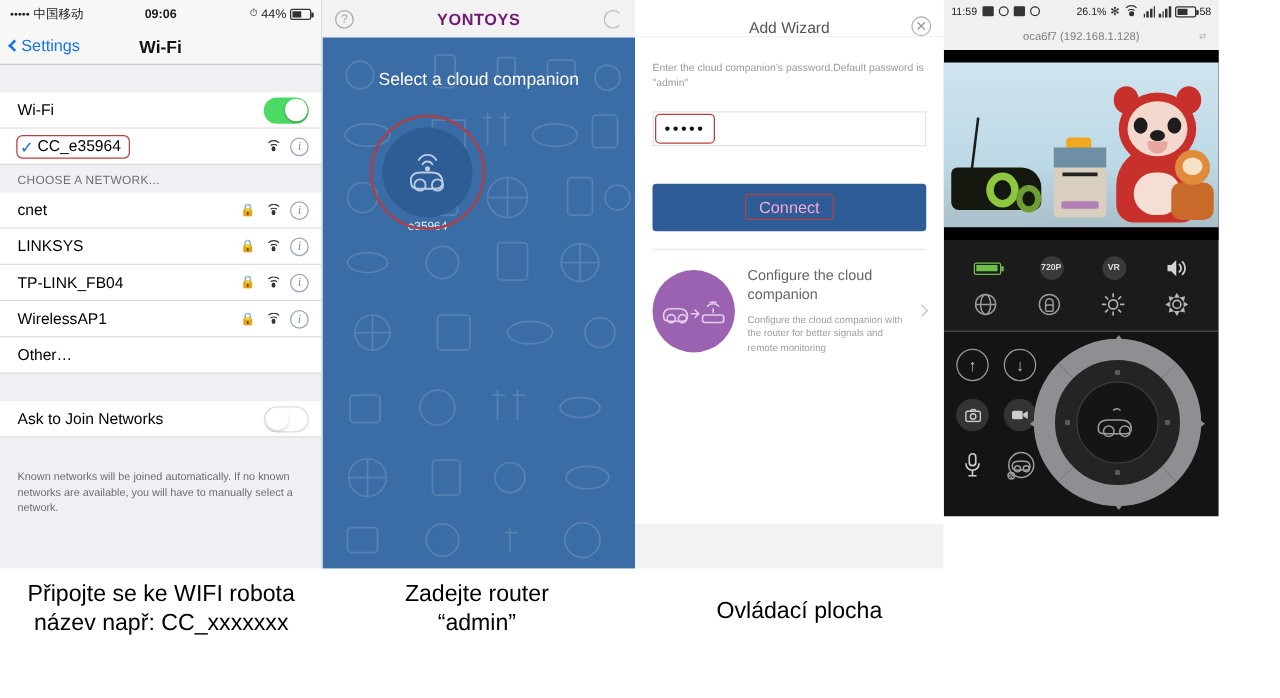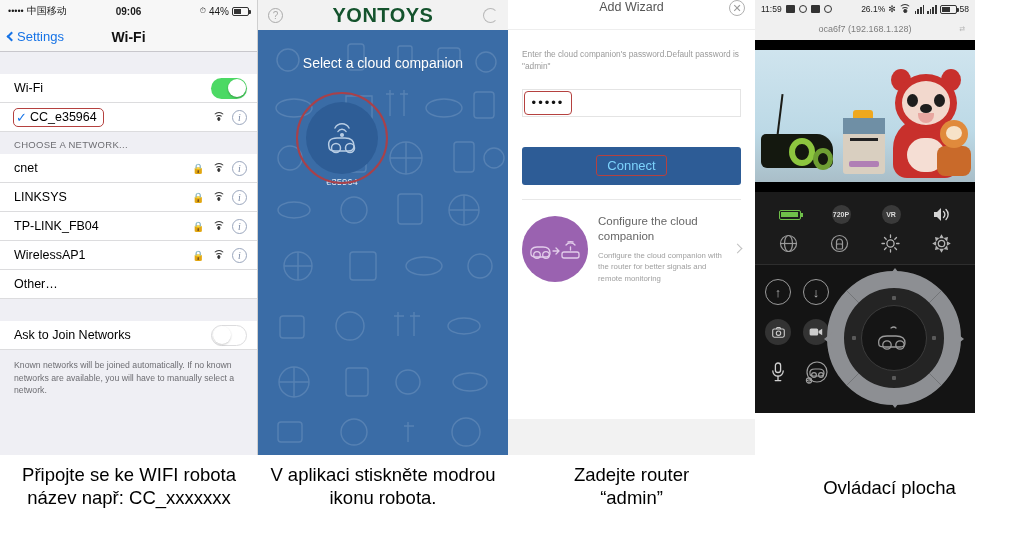--- a/index.html
+++ b/index.html
@@ -53,45 +53,45 @@
   .ios-toggle.off .knob { right: auto; left: 0.5px; top: 0.5px; box-shadow: 0 1px 2px rgba(0,0,0,.2); }
   .chk { color: #1673e6; font-size: 13px; width: 14px; display: inline-block; }
   .hl-box { outline: 1.6px solid #b5413f; outline-offset: 0px; border-radius: 4px; padding: 1px 6px 1px 2px; display: inline-flex; align-items: center; }
   .lock { font-size: 10px; color: #111; }
   .wifi-ico { display: inline-block; width: 13px; height: 10px; position: relative; }
   .wifi-ico i { position: absolute; border: 1.4px solid #333; border-bottom-color: transparent; border-left-color: transparent; border-right-color: transparent; border-radius: 50%; left: 50%; transform: translateX(-50%); }
   .wifi-ico i:nth-child(1) { width: 13px; height: 13px; top: 0; }
   .wifi-ico i:nth-child(2) { width: 8px; height: 8px; top: 2.5px; }
   .wifi-ico i:nth-child(3) { width: 3.4px; height: 3.4px; top: 5.4px; border-color: #333; border-radius: 50%; background: #333; }
   .info-i { width: 15px; height: 15px; border-radius: 50%; border: 1.3px solid #9aa6bd; color: #7b8aa5; font-size: 10px; font-style: italic; display: flex; align-items: center; justify-content: center; font-family: "Liberation Serif", serif; }
-  .foot-note { font-size: 8.7px; color: #6d6d72; line-height: 1.45; padding: 9px 14px 0; }
+  .foot-note { font-size: 8.7px; color: #6d6d72; line-height: 1.45; padding: 25px 14px 0; }
 
   
   .yt-bar { height: 30px; background: #f2f2f2; display: flex; align-items: center; justify-content: space-between; padding: 0 10px; }
-  .yt-logo { font-size: 20px; font-weight: bold; color: #14532d; letter-spacing: .5px; font-family: "Liberation Sans", sans-serif; }
+  .yt-logo { font-size: 13px; font-weight: bold; color: #701a75; letter-spacing: .5px; font-family: "Liberation Sans", sans-serif; }
   .circ-ico { width: 15px; height: 15px; border-radius: 50%; border: 1.4px solid #aaa; color: #aaa; font-size: 10px; display: flex; align-items: center; justify-content: center; }
   .yt-body { height: calc(455px - 30px); background: #3a6ca6; position: relative; overflow: hidden; }
   .yt-pattern { position: absolute; inset: 0; opacity: .17; }
   .yt-head { text-align: center; color: #fff; font-size: 14px; padding-top: 25px; position: relative; z-index: 2; text-shadow: 0 1px 1px rgba(0,0,0,.12); }
   .robot-wrap { position: absolute; left: 38px; top: 62px; width: 92px; height: 92px; z-index: 3; }
   .robot-circ { width: 72px; height: 72px; border-radius: 50%; background: #2e5d96; margin: 10px auto 0; display: flex; align-items: center; justify-content: center; flex-direction: column; }
   .robot-ring { position: absolute; inset: 0; border-radius: 50%; border: 2px solid #a8414a; }
   .robot-lbl { text-align: center; color: #e3ecf6; font-size: 9.5px; margin-top: 2px; }
 
   
-  .aw-bar { height: 30px; display: flex; align-items: flex-start; justify-content: center; position: relative; background: #fff; border-bottom: 1px solid #eee; }
+  .aw-bar { height: 30px; display: flex; align-items: flex-end; justify-content: center; position: relative; background: #fff; border-bottom: 1px solid #eee; }
   .aw-title { font-size: 12.5px; color: #555; }
   .aw-close { position: absolute; right: 10px; width: 16px; height: 16px; border-radius: 50%; border: 1.3px solid #b0b0b0; color: #9a9a9a; font-size: 11px; display: flex; align-items: center; justify-content: center; }
   .aw-body { padding: 0 14px; background: #fff; height: calc(455px - 30px); position: relative; }
   .aw-h1 { font-size: 14px; color: #555; padding: 24px 0 0; }
   .aw-sub { font-size: 8.3px; color: #9a9a9a; line-height: 1.5; padding-top: 18px; }
   .pw-field { margin-top: 16px; height: 28px; border: 1px solid #e4e4e4; display: flex; align-items: center; }
   .pw-val { border: 1.6px solid #b5413f; border-radius: 4px; height: 24px; min-width: 48px; display: flex; align-items: center; justify-content: center; margin-left: 1px; font-size: 13px; letter-spacing: 2px; color: #111; padding: 0 6px; }
   .connect-btn { margin-top: 30px; height: 38px; background: #2d5c96; border-radius: 3px; display: flex; align-items: center; justify-content: center; }
-  .connect-lbl { color: #7dd3fc; font-size: 13px; border: 1.6px solid #b5413f; border-radius: 3px; padding: 2px 10px; }
+  .connect-lbl { color: #f9a8d4; font-size: 13px; border: 1.6px solid #b5413f; border-radius: 3px; padding: 2px 10px; }
   .aw-div { height: 1px; background: #e8e8e8; margin: 14px 0 0; }
   .cfg-row { display: flex; align-items: center; gap: 10px; padding-top: 14px; position: relative; }
   .cfg-circ { width: 66px; height: 66px; border-radius: 50%; background: #9a62b0; flex: 0 0 66px; display: flex; align-items: center; justify-content: center; }
   .cfg-txt { flex: 1; }
   .cfg-h { font-size: 11.5px; color: #666; line-height: 1.35; }
   .cfg-p { font-size: 7.8px; color: #a0a0a0; line-height: 1.45; margin-top: 5px; }
   .chev-r { width: 7px; height: 7px; border-right: 1.4px solid #c0c0c0; border-top: 1.4px solid #c0c0c0; transform: rotate(45deg); flex: 0 0 7px; }
   .aw-bottom { position: absolute; left: 0; right: 0; bottom: 0; height: 36px; background: #f2f2f2; }
 
   
@@ -601,22 +601,19 @@
         </div>
       </div>
     </div>
   </div>
 </div>
 
 <div class="caps">
   <div class="cap c1">
     <span><span>Připojte se ke WIFI robota</span><br><span>název např: CC_xxxxxxx</span></span>
   </div>
-  <div class="cap c2">
-    <span><span>V aplikaci stiskněte modrou</span><br><span>ikonu robota.</span></span>
-  </div>
   <div class="cap c3">
     <span><span>Zadejte router</span><br><span>“admin”</span></span>
   </div>
   <div class="cap c4">
     <span><span>Ovládací plocha</span></span>
   </div>
 </div>
 
 </body></html>

